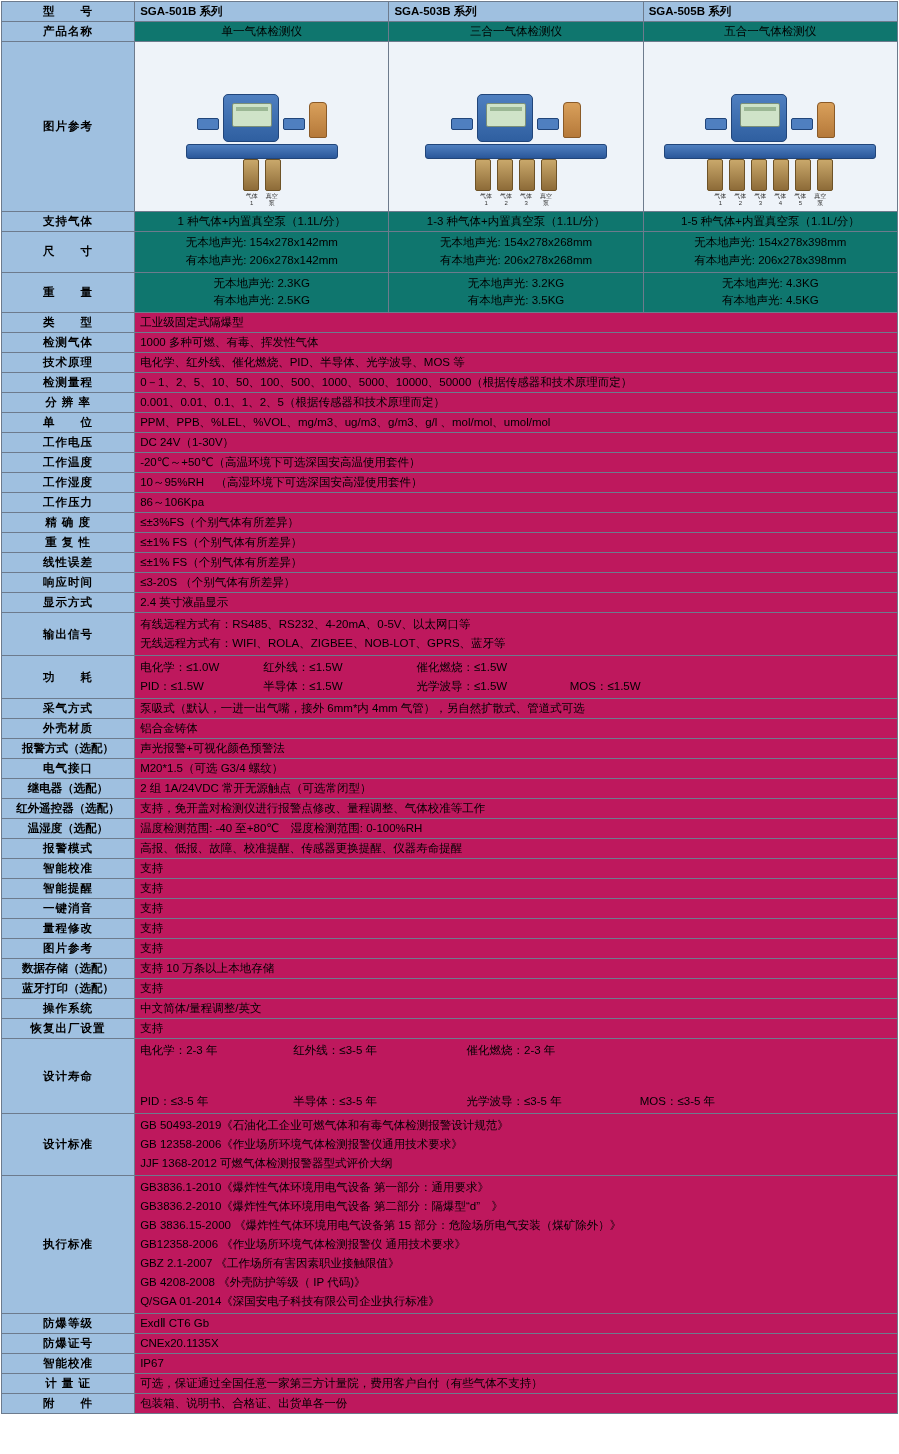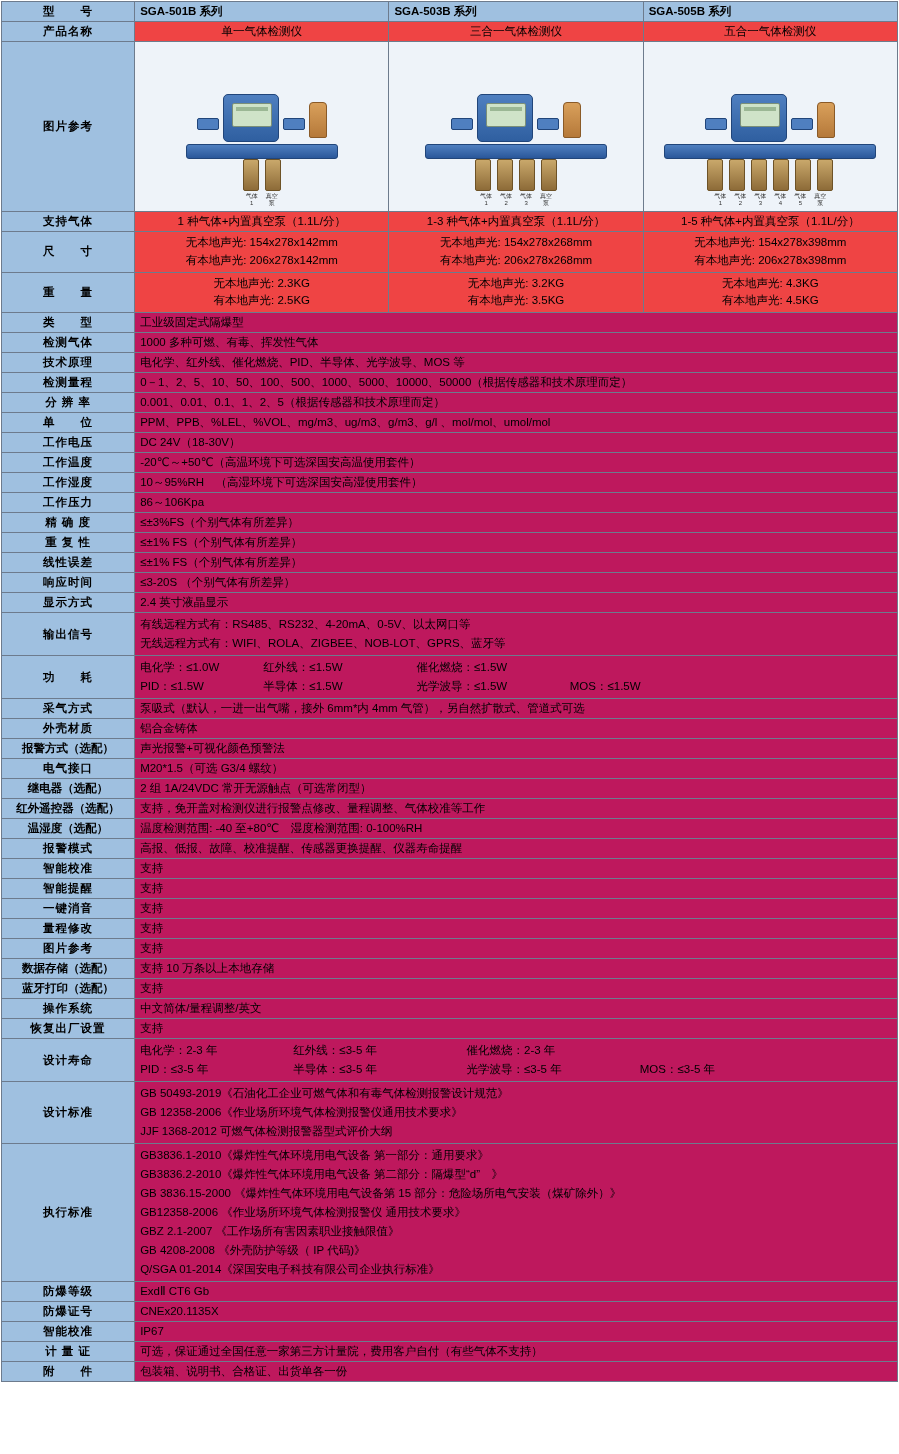--- a/index.html
+++ b/index.html
@@ -2,21 +2,21 @@
 <html><head>
 <meta charset="utf-8">
 <style>
   html,body{margin:0;padding:0;background:#ffffff;}
   body{font-family:"Liberation Sans","DejaVu Sans",sans-serif;}
   #page{width:899px;min-height:1454px;position:relative;background:#fff;border-radius:22px;}
   table.spec{border-collapse:collapse;width:897px;margin:1px 0 0 1px;table-layout:fixed;}
   table.spec td{border:1px solid #6d7b8d;font-size:11.5px;color:#000;padding:2px 5px;vertical-align:middle;}
   .lbl{background:#9fc0e0;text-align:center;font-weight:bold;font-size:12px;letter-spacing:1px;color:#000;width:133px;}
   .lbl.nospace{letter-spacing:0;}
-  .val{background:#ef4444;}
+  .val{background:#0f766e;}
   .val.white{background:#be185d;}
   .c{text-align:center;}
   .modelhead{background:#9fc0e0;text-align:left;font-weight:bold;font-size:12.5px;}
   .cellpad{padding:4px 6px;}
   .twoline div{line-height:1.55;}
   .imgcell{background:#eef3f9;height:165px;padding:0;}
   .devwrap{display:flex;align-items:flex-end;justify-content:center;height:160px;}
   
   .device{position:relative;}
   .dev-top{display:flex;align-items:flex-end;justify-content:center;gap:4px;}
@@ -196,21 +196,21 @@
     <tr>
       <td class="lbl">分 辨 率</td>
       <td class="val white" colspan="3">0.001、0.01、0.1、1、2、5（根据传感器和技术原理而定）</td>
     </tr>
     <tr>
       <td class="lbl">单　　位</td>
       <td class="val white" colspan="3">PPM、PPB、%LEL、%VOL、mg/m3、ug/m3、g/m3、g/l 、mol/mol、umol/mol</td>
     </tr>
     <tr>
       <td class="lbl">工作电压</td>
-      <td class="val white" colspan="3">DC 24V（18-30V）</td>
+      <td class="val white" colspan="3">DC 24V（1-30V）</td>
     </tr>
     <tr>
       <td class="lbl">工作温度</td>
       <td class="val white" colspan="3">-20℃～+50℃（高温环境下可选深国安高温使用套件）</td>
     </tr>
     <tr>
       <td class="lbl">工作湿度</td>
       <td class="val white" colspan="3">10～95%RH　（高湿环境下可选深国安高湿使用套件）</td>
     </tr>
     <tr>
@@ -333,21 +333,21 @@
       <td class="val white multi" colspan="3">
         <div>
           <span style="display:inline-block;width:150px"><span>电化学：</span><span>2-3 年</span></span>
           <span style="display:inline-block;width:170px"><span>红外线：</span><span>≤3-5 年</span></span>
           <span style="display:inline-block;"><span>催化燃烧：</span><span>2-3 年</span></span>
         </div>
         <div>
           <span style="display:inline-block;width:150px"><span>PID：</span><span>≤3-5 年</span></span>
           <span style="display:inline-block;width:170px"><span>半导体：</span><span>≤3-5 年</span></span>
           <span style="display:inline-block;width:170px"><span>光学波导：</span><span>≤3-5 年</span></span>
-          <span style="display:inline-block;"><span>MOS：</span><span>≤3-5 年</span></span>
+          <span style="display:inline-block;margin-top:32px;"><span>MOS：</span><span>≤3-5 年</span></span>
         </div>
       </td>
     </tr>
     <tr>
       <td class="lbl">设计标准</td>
       <td class="val white multi" colspan="3">
         <div>GB 50493-2019《石油化工企业可燃气体和有毒气体检测报警设计规范》</div>
         <div>GB 12358-2006《作业场所环境气体检测报警仪通用技术要求》</div>
         <div>JJF 1368-2012 可燃气体检测报警器型式评价大纲</div>
       </td>

